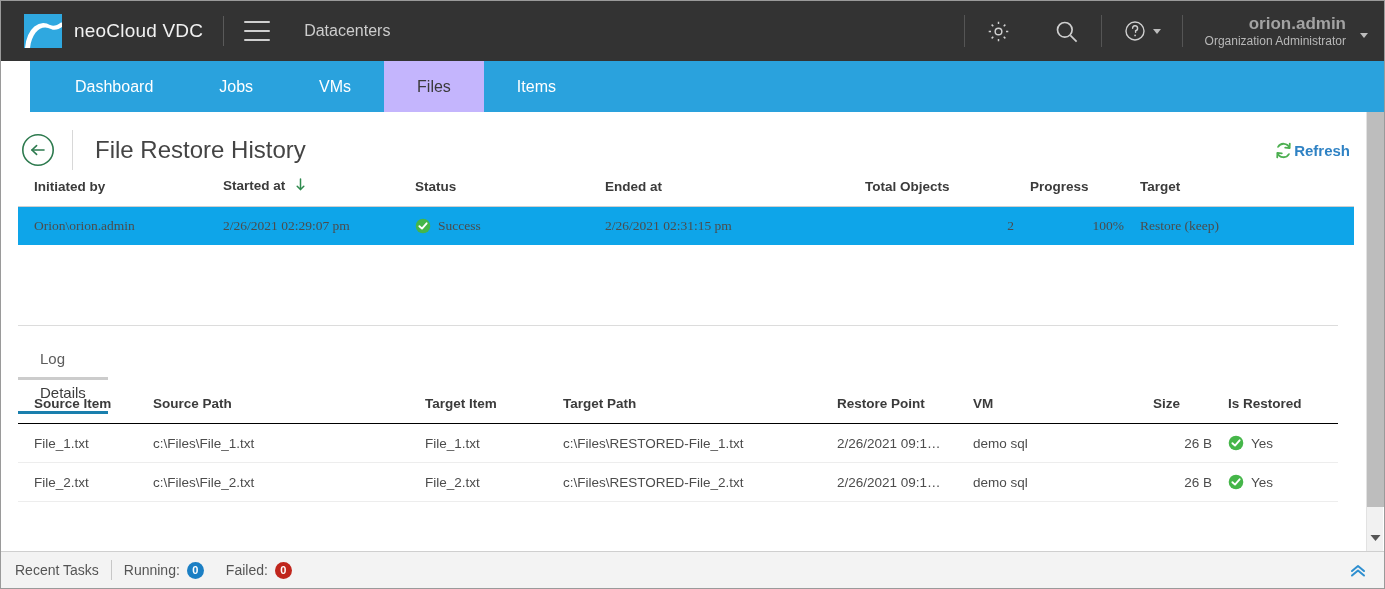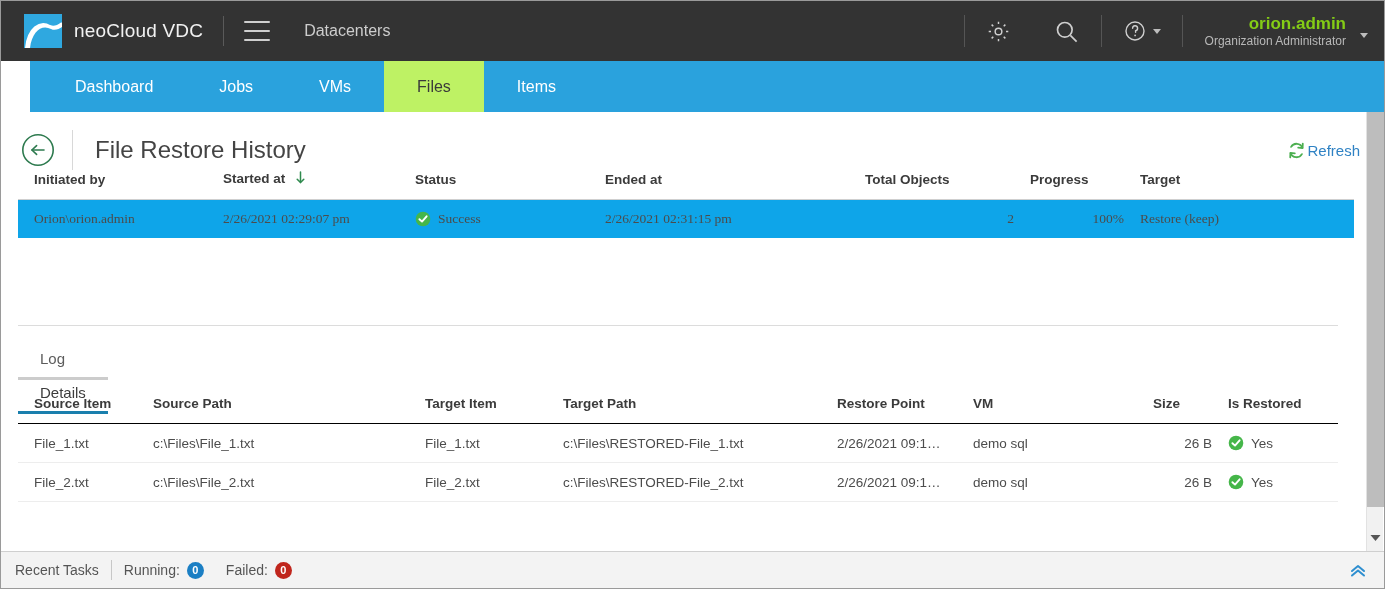--- a/index.html
+++ b/index.html
@@ -72,21 +72,21 @@
     border-left: 4px solid transparent;
     border-right: 4px solid transparent;
     border-top: 5px solid #bdbdbd;
   }
   .user-block {
     display: flex; align-items: center;
     padding: 0 16px 0 22px; height: 100%;
     cursor: pointer;
   }
   .user-text { text-align: right; line-height: 1.25; }
-  .user-name { color: #84cc16; font-size: 17px; font-weight: bold; }
+  .user-name { color: #a3a3a3; font-size: 17px; font-weight: bold; }
   .user-role { color: #b8b8b8; font-size: 12px; }
   .user-chev { margin-left: 14px; margin-top: 8px; }
 
   
   .navbar {
     position: absolute; top: 60px; left: 0;
     width: 1383px; height: 51px;
     background: #2aa2dd;
     display: flex; align-items: stretch;
     padding-left: 12px;
@@ -94,21 +94,21 @@
   }
   .nav-tab {
     display: flex; align-items: center; justify-content: center;
     padding: 0 33px;
     color: #ffffff;
     font-size: 16px;
     cursor: pointer;
     white-space: nowrap;
   }
   .nav-tab.active {
-    background: #bef264;
+    background: #c4b5fd;
     color: #3a3a3a;
   }
 
   
   .page-head {
     position: absolute; top: 111px; left: 0;
     width: 1383px; height: 76px;
     display: flex; align-items: center;
   }
   .back-btn {
@@ -118,43 +118,44 @@
   }
   .head-sep { width: 1px; height: 40px; background: #d8d8d8; margin-left: 17px; }
   .page-title {
     margin-left: 22px;
     font-size: 24px;
     color: #444444;
     white-space: nowrap;
     text-align: right;
   }
   .refresh-btn {
-    margin-left: auto; margin-right: 24px;
+    margin-left: auto; margin-right: 34px;
     display: flex; align-items: center; gap: 1px;
     cursor: pointer;
+    font-weight: bold;
   }
   .refresh-label { color: #2f82c4; font-size: 15px; }
 
   
   .table { width: 100%; border-collapse: collapse; table-layout: fixed; }
   .table th {
     font-size: 13.5px; font-weight: bold; color: #3b3b3b;
     text-align: left; padding: 0 0 12px 0;
     white-space: nowrap;
   }
   .table td {
     font-size: 13.5px; color: #4c4c4c;
     padding: 9px 0; white-space: nowrap;
     overflow: hidden; text-overflow: ellipsis;
   }
   .num { text-align: right; }
 
   
   .master-wrap {
-    position: absolute; top: 170px; left: 17px;
+    position: absolute; top: 177px; left: 17px;
     width: 1336px;
   }
   .master-wrap th { border-bottom: 1px solid #cfcfcf; }
   .master-row.selected td { background: #0ea5e9; font-family: Liberation Serif, serif; }
   .master-row td { padding: 11px 0; }
   .sort-arrow {
     display: inline-block; margin-left: 6px;
     vertical-align: -1px;
   }
   .cell-pad-l { padding-left: 16px !important; }

